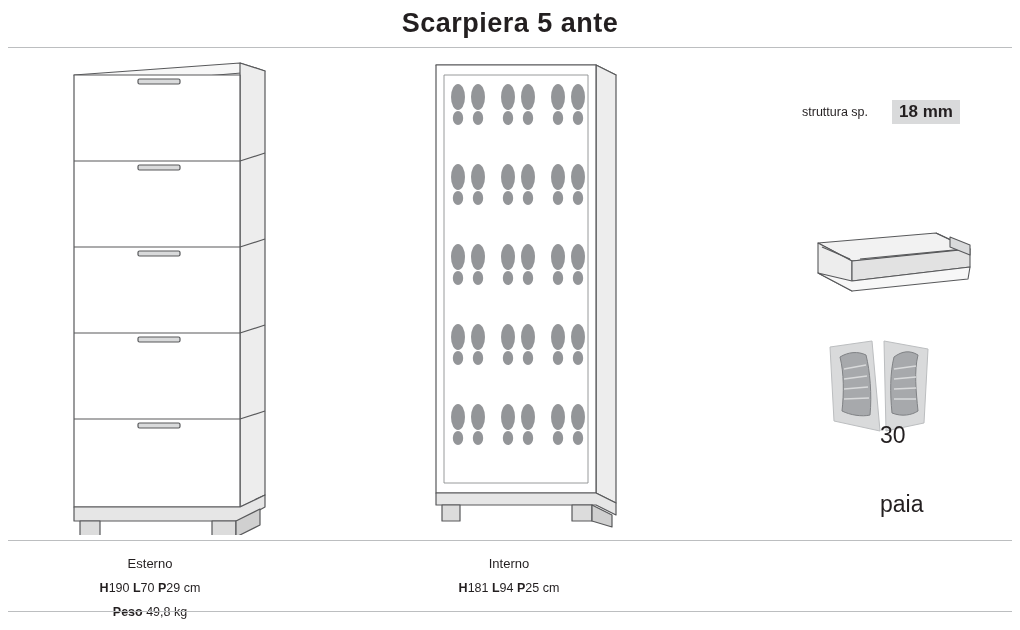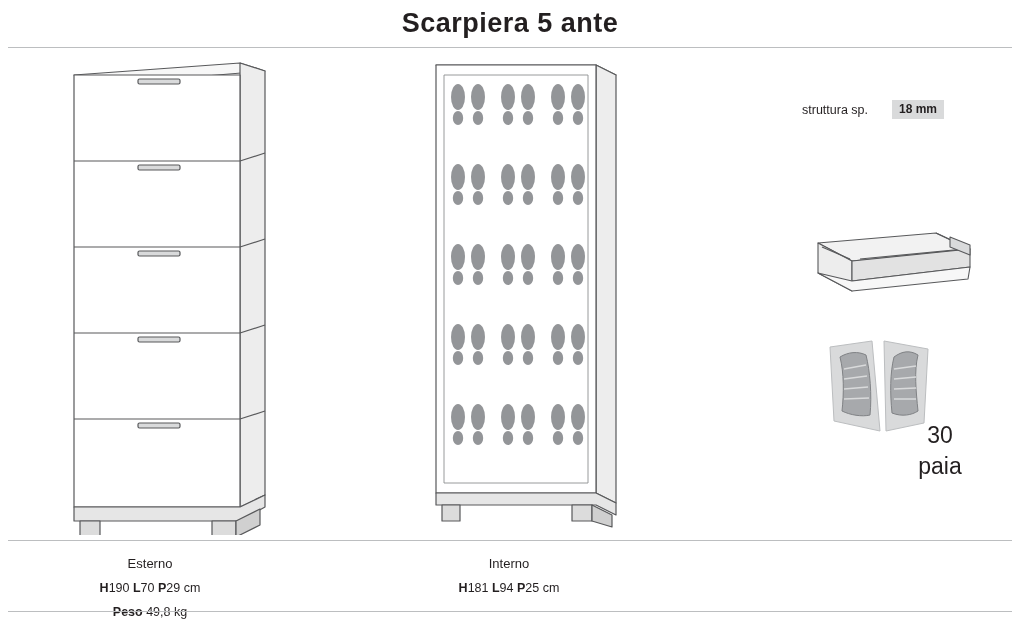--- a/index.html
+++ b/index.html
@@ -71,38 +71,38 @@
     top: 100px;
     display: flex;
     align-items: center;
     font-size: 12.5px;
   }
   .struttura .lbl { margin-right: 24px; }
   .struttura .badge {
     background: #d9dadb;
     color: #231f20;
     font-weight: bold;
-    font-size: 12px;
+    font-size: 17px;
     padding: 3px 7px 4px 7px;
     line-height: 1;
     display: inline-block;
   }
   
   .pairs {
     position: absolute;
     left: 880px;
     top: 420px;
     width: 120px;
-    text-align: center;
+    text-align: left;
     font-size: 23px;
     line-height: 31px;
     color: #231f20;
   }
   .pairs .n { display: block; }
-  .pairs .u { display: block; }
+  .pairs .u { display: block; margin-top: 38px; }
 
   svg { display: block; }
   .svg-abs { position: absolute; }
 </style>
 </head>
 <body>
 
 <div class="page">
 
   <div class="title-bar">

